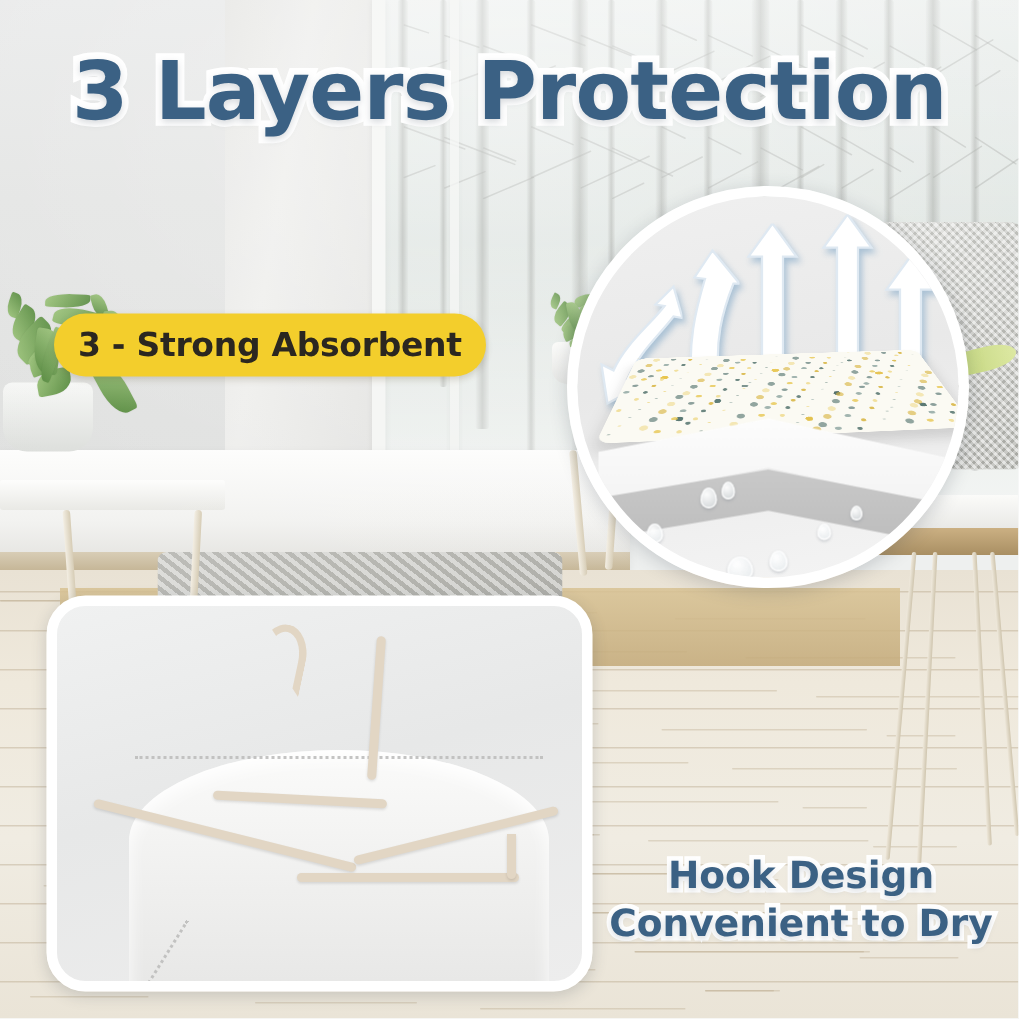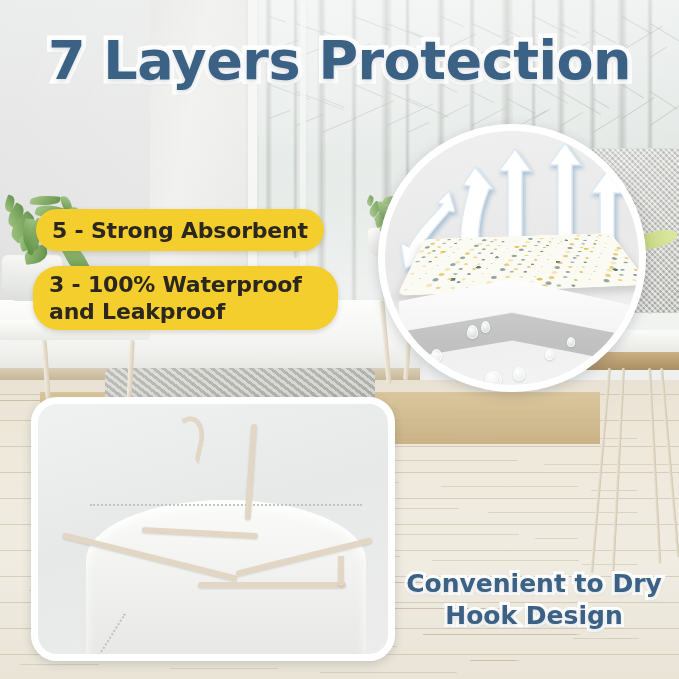--- a/index.html
+++ b/index.html
@@ -411,27 +411,24 @@
     <div class="leg" style="left:648px;top:368px;height:196px;transform:rotate(-3deg);"></div>
     <div class="leg" style="left:660px;top:368px;height:190px;transform:rotate(-5deg);"></div>
     <div class="stool-leg" style="left:44px;top:340px;height:68px;transform:rotate(-4deg);"></div>
     <div class="stool-leg" style="left:128px;top:340px;height:66px;transform:rotate(3deg);"></div>
     <div class="stool-leg" style="left:383px;top:300px;height:84px;transform:rotate(-5deg);"></div>
     <div class="stool-leg" style="left:406px;top:300px;height:80px;transform:rotate(4deg);"></div>
 
     <div class="lightwash"></div>
   </div>
 
-  <div class="headline">7 Layers Protection</div>
+  <div class="headline">3 Layers Protection</div>
 
   <div class="pill" id="pill2">
-    <span>5 - Strong Absorbent</span>
-  </div>
-  <div class="pill" id="pill3">
-    <span>3 - 100% Waterproof and Leakproof</span>
+    <span>3 - Strong Absorbent</span>
   </div>
 
   <div class="circle">
     <div class="c-inner">
 
       <div class="arrow" style="left:14px;top:56px;">
         <svg width="56" height="86" viewBox="0 0 56 86">
           <path d="M50 4 L38 16 L44 17 C34 30 18 42 10 60 L2 56 L6 82 L28 70 L19 66 C27 48 41 36 50 24 L56 25 Z" fill="#ffffff" stroke="#dfe9f2" stroke-width="1.5"></path>
         </svg>
       </div>
@@ -672,17 +669,17 @@
     <div class="hanger-bar" style="left:210px;top:20px;width:6px;height:96px;transform:rotate(4deg);"></div>
     <div class="hanger-hook" style="left:134px;top:12px;"></div>
     <div class="hanger-bar" style="left:22px;top:150px;width:180px;height:6px;transform:rotate(14deg);"></div>
     <div class="hanger-bar" style="left:196px;top:150px;width:140px;height:6px;transform:rotate(-14deg);"></div>
     <div class="hanger-bar" style="left:160px;top:178px;width:148px;height:6px;"></div>
     <div class="hanger-bar" style="left:300px;top:152px;width:6px;height:30px;border-radius:0 0 8px 8px;"></div>
     <div class="hanger-bar" style="left:104px;top:126px;width:116px;height:6px;transform:rotate(3deg);"></div>
   </div>
 
   <div class="caption">
+    <div>Hook Design</div>
     <div>Convenient to Dry</div>
-    <div>Hook Design</div>
   </div>
 
 </div>
 
 </body></html>

